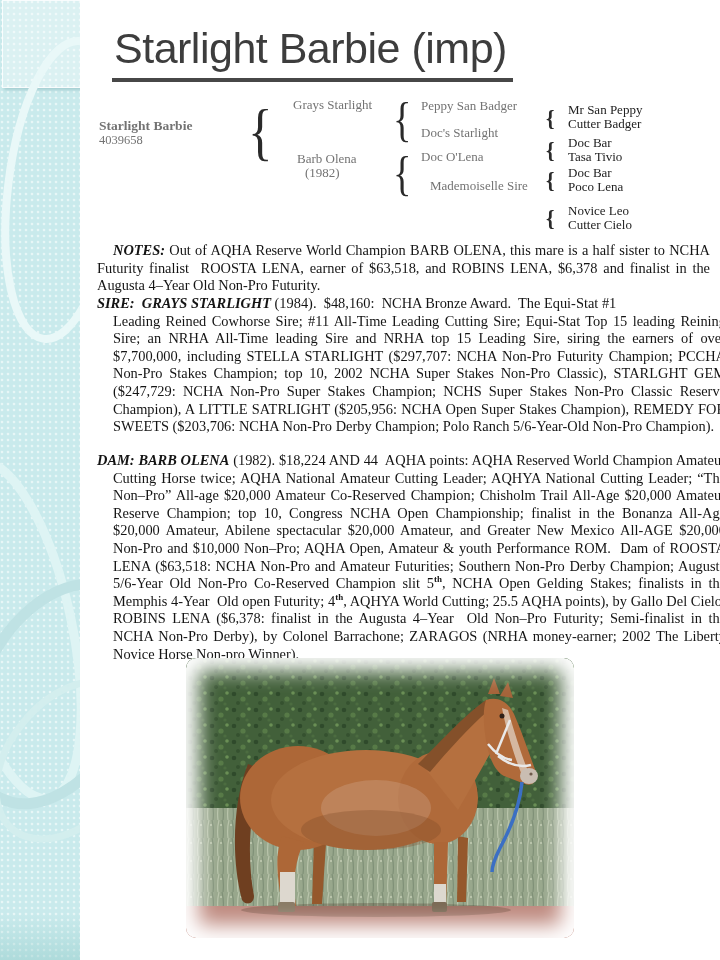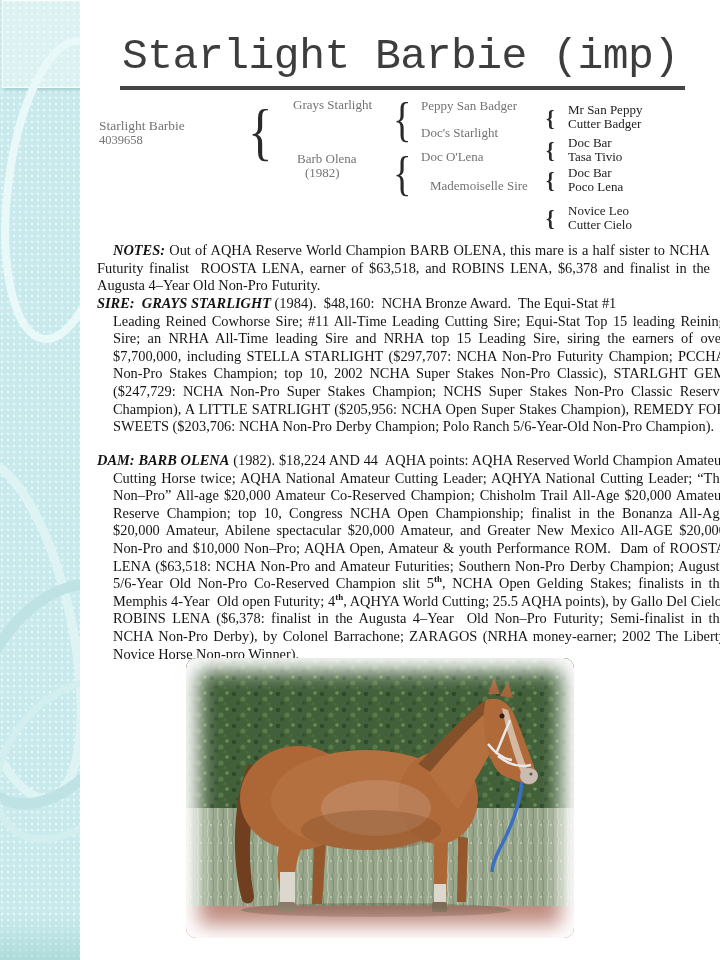--- a/index.html
+++ b/index.html
@@ -12,28 +12,28 @@
     background-image:radial-gradient(circle at 2px 2px, rgba(255,255,255,.55) 1px, rgba(255,255,255,0) 1.7px);
     background-size:6px 6px;}
   .sidebar::after{content:"";position:absolute;left:0;bottom:0;width:100%;height:46px;
     background:linear-gradient(to bottom, rgba(140,200,198,0), rgba(140,200,198,.45));}
   .sidebar-topbox{position:absolute;left:2px;top:0;width:84px;height:86px;
     background:rgba(255,255,255,.34);border:1px solid rgba(255,255,255,.8);
     box-shadow:2px 2px 3px rgba(120,170,175,.45);}
   .swirls{position:absolute;left:0;top:0;}
 
   
-  .title{position:absolute;left:112px;top:26px;margin:8px;
-    font-family:Liberation Mono, monospace;font-weight:400;font-size:43px;
+  .title{position:absolute;left:112px;top:26px;margin:0;
+    font-family:Liberation Sans, sans-serif;font-weight:400;font-size:43px;
     letter-spacing:-0.5px;color:#3d3d3d;border-bottom:4px solid #474747;
     padding:0 6px 7px 2px;line-height:1.05;}
 
   
   .ped{position:absolute;font-size:13px;color:#737373;line-height:1.08;}
-  .ped.b{font-weight:normal;font-size:13.5px;}
+  .ped.b{font-weight:bold;font-size:13.5px;}
   .brace{position:absolute;font-family:"Liberation Serif",serif;color:#2a2a2a;
     line-height:1;transform-origin:left top;}
   .brace.big{font-size:64px;transform:scaleX(.8);}
   .brace.mid{font-size:48px;transform:scaleX(.8);}
   .brace.sm{font-size:24px;font-weight:bold;transform:scaleX(.9);}
   .pair{position:absolute;font-size:13px;line-height:14px;color:#222;}
 
   
   .para{position:absolute;left:97px;width:613px;margin:0;
     font-size:14.4px;line-height:17.6px;text-align:justify;color:#141414;

